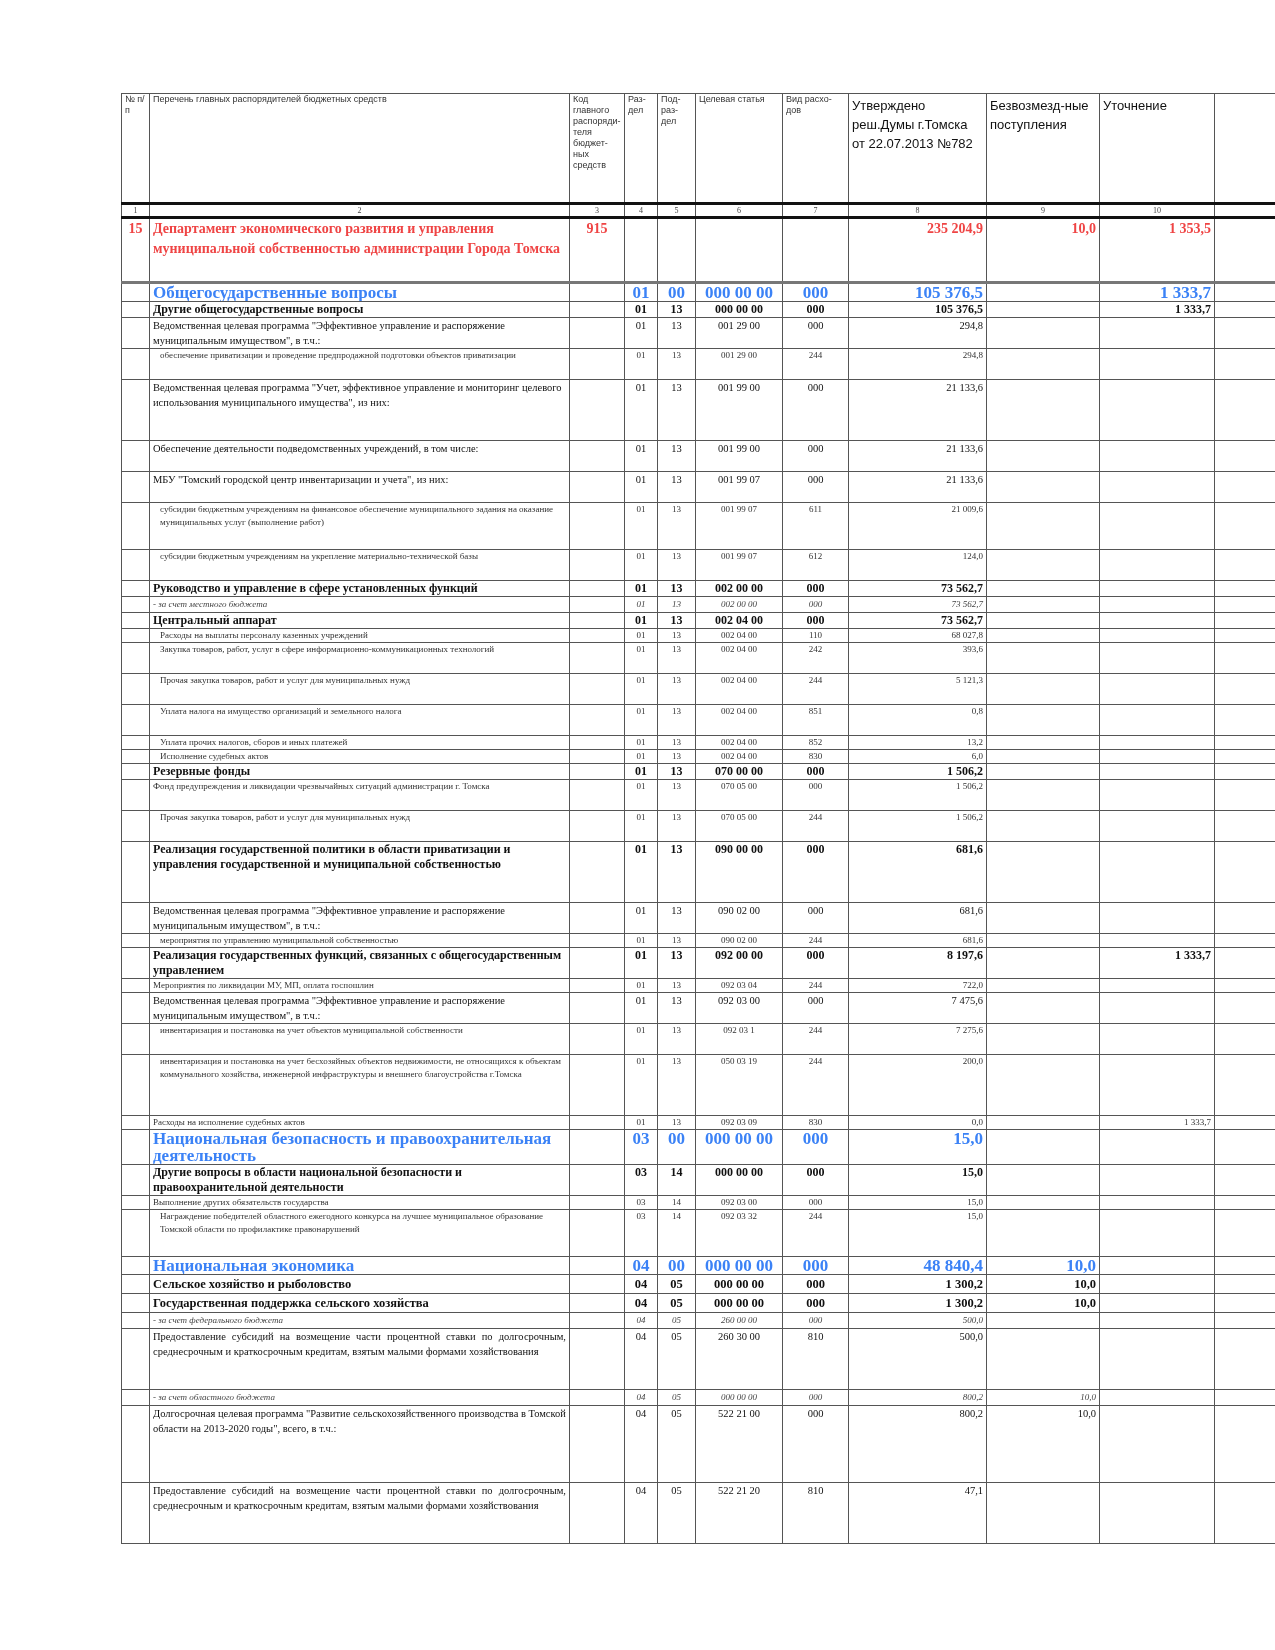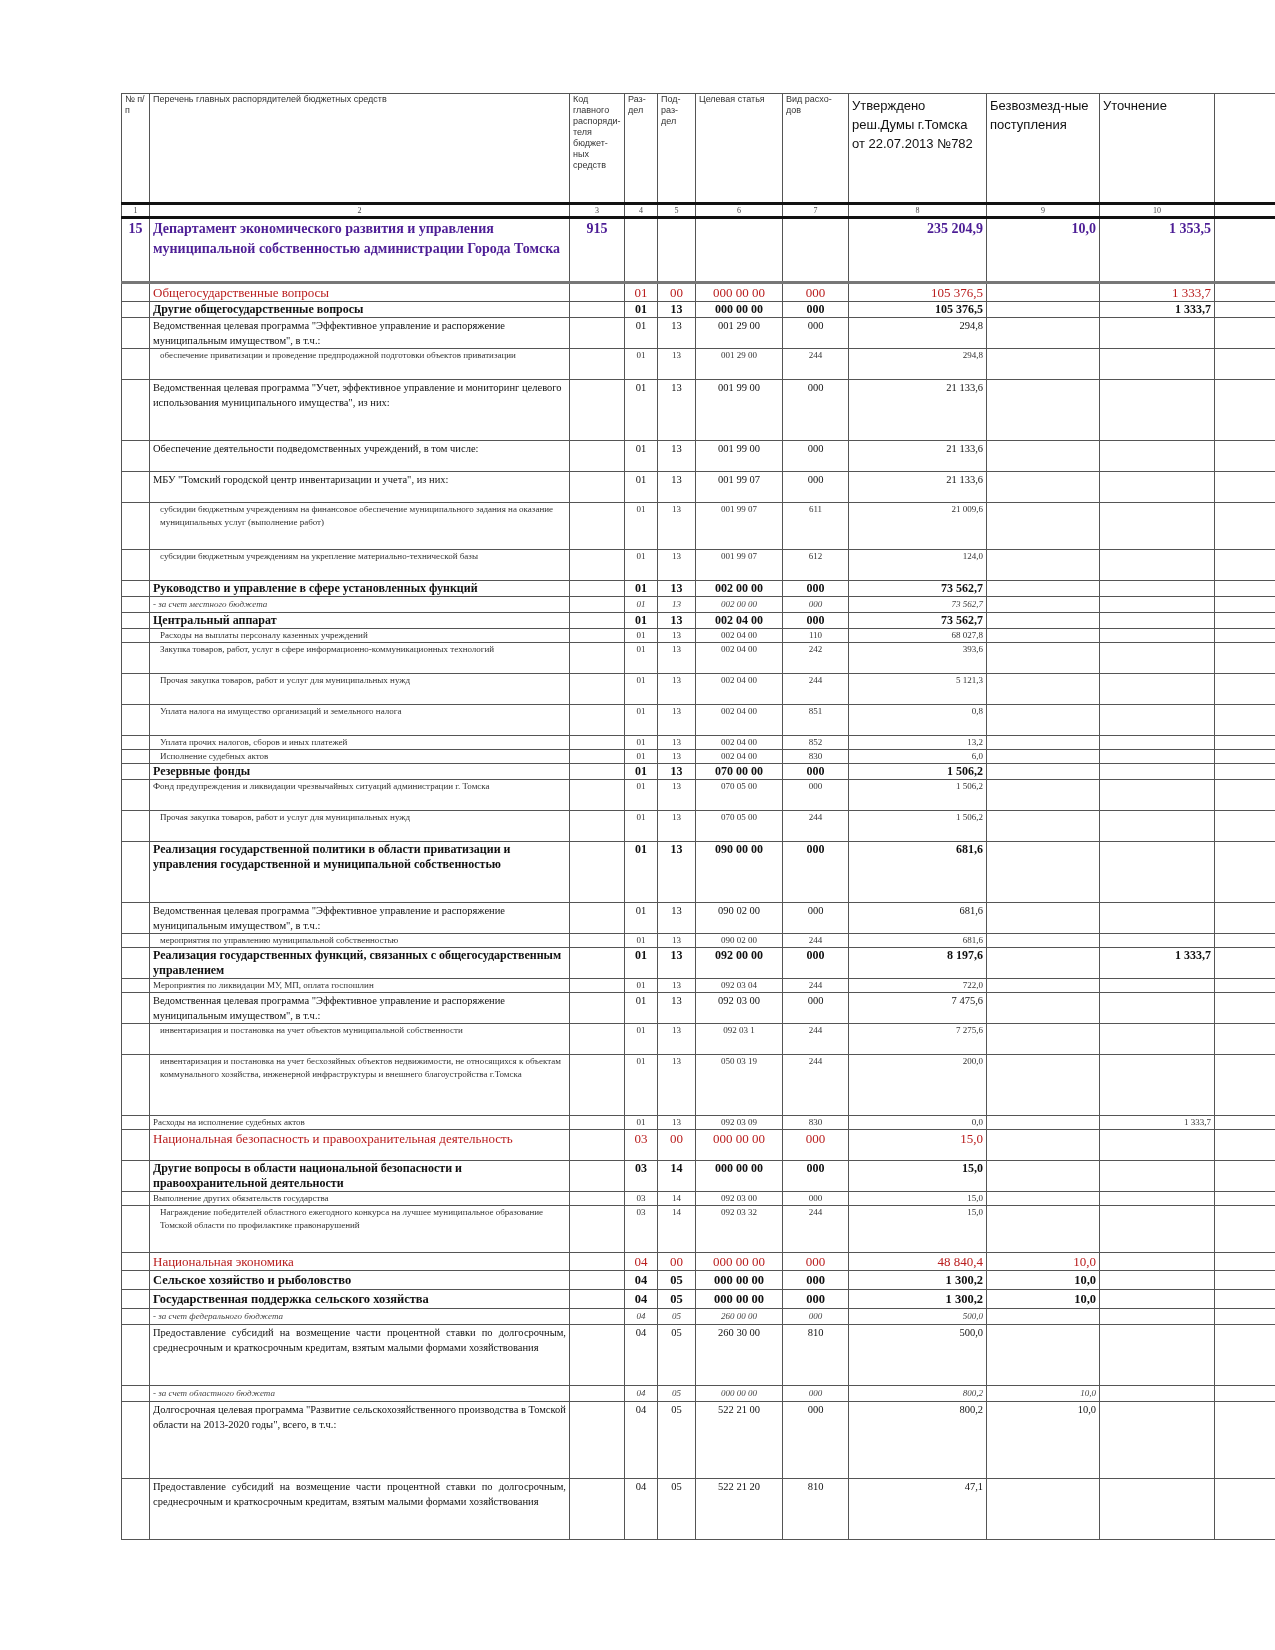--- a/index.html
+++ b/index.html
@@ -8,22 +8,22 @@
   table { border-collapse: collapse; table-layout: fixed; width: 1160px; }
   col.c1 { width: 28px; } col.c2 { width: 420px; } col.c3 { width: 55px; } col.c4 { width: 33px; }
   col.c5 { width: 38px; } col.c6 { width: 87px; } col.c7 { width: 66px; } col.c8 { width: 138px; }
   col.c9 { width: 113px; } col.c10 { width: 115px; } col.c11 { width: 67px; }
   td, th { border: 1px solid #555; padding: 0 3px; vertical-align: top; font-size: 10.5px; line-height: 15px; overflow: hidden; }
   thead th { font-family: "Liberation Sans", sans-serif; font-weight: normal; font-size: 9px; line-height: 11px; color: #333; text-align: left; height: 106px; border-bottom: 3px solid #111; margin-top: 20px; }
   thead th.big { font-size: 13px; line-height: 19px; color: #111; padding-top: 2px; }
   tr.numrow td { font-size: 8px; line-height: 11px; text-align: center; color: #444; border-bottom: 3px solid #111; height: 10px; }
   td.n { text-align: center; }
   td.amt { text-align: right; }
-  tr.dept td { color: #4c1d95; font-weight: bold; font-size: 14px; line-height: 20px; height: 62px; border-bottom: 3px solid #777; }
-  tr.sec td { color: #b91c1c; font-weight: normal; font-size: 13px; line-height: 17px; }
+  tr.dept td { color: #ef4444; font-weight: bold; font-size: 14px; line-height: 20px; height: 62px; border-bottom: 3px solid #777; }
+  tr.sec td { color: #3b82f6; font-weight: bold; font-size: 17px; line-height: 17px; }
   tr.sub td { font-weight: bold; font-size: 12px; line-height: 15px; }
   tr.it td { font-style: italic; font-size: 9px; color: #444; margin-left: 40px; }
   tr.small td { font-size: 9px; line-height: 13px; color: #333; }
   tr.big td { font-size: 12.5px; line-height: 18px; }
   td.indent { padding-left: 10px; }
   td.just { text-align: justify; }
   .tall2 td { height: 30px; } .tall3 td { height: 46px; } .tall4 td { height: 60px; } .tall5 td { height: 76px; }
 </style>
 </head>
 <body>

